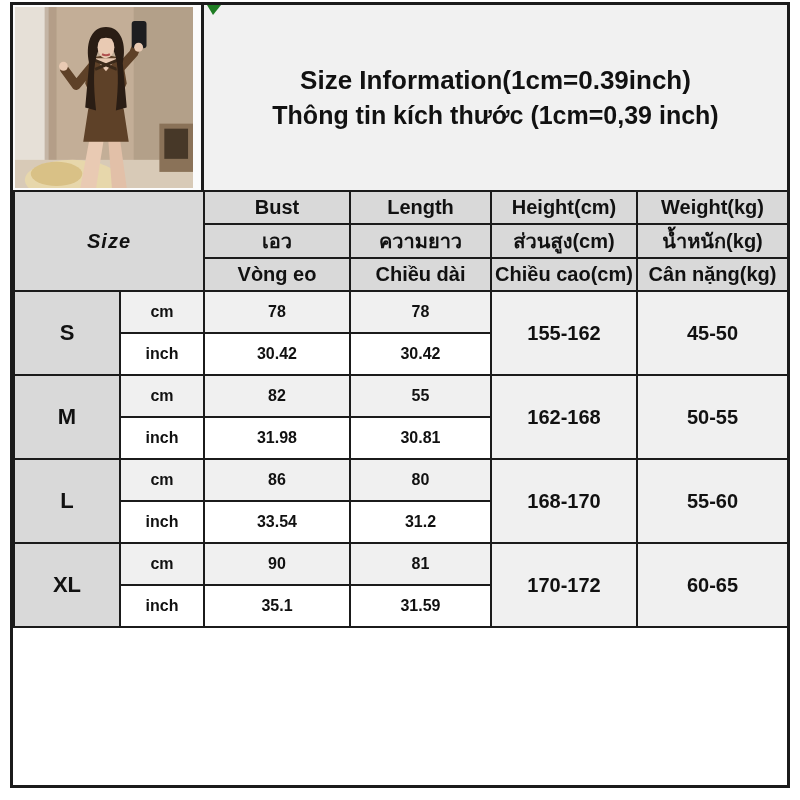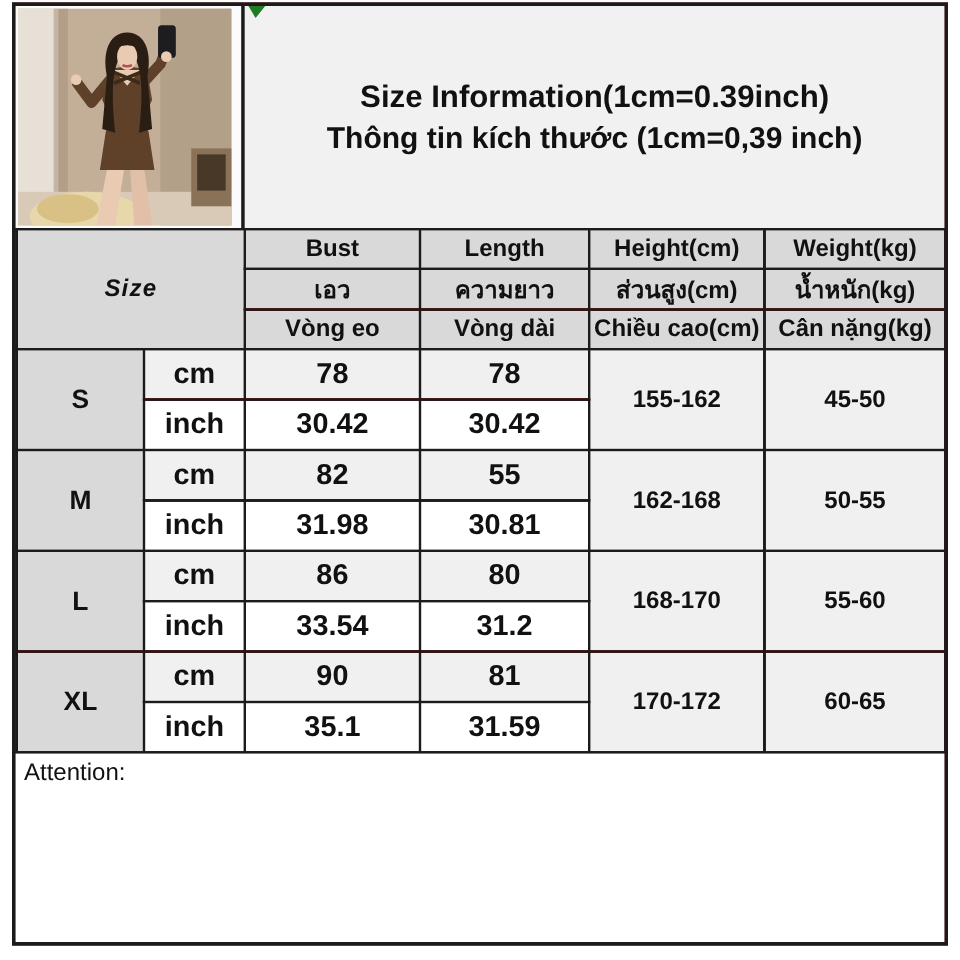--- a/index.html
+++ b/index.html
@@ -4,21 +4,21 @@
 <style>
   * { box-sizing: border-box; }
   html,body { margin:0; padding:0; }
   body {
     width:800px; height:800px; background:#ffffff;
     font-family:"Liberation Sans", sans-serif; color:#111;
   }
   .canvas { position:relative; width:800px; height:800px; background:#fff; overflow:hidden; }
   .frame {
     position:absolute; left:10px; top:2px; width:780px; height:786px;
-    border:3px solid #1b1b1b; background:#7f1d1d;
+    border:3px solid #1b1b1b; background:#be185d;
     display:flex; flex-direction:column;
   }
   
   .top { display:flex; height:185px; flex:0 0 185px; }
   .photo-cell {
     width:191px; flex:0 0 191px; border-right:3px solid #1b1b1b;
     background:#fbfbfb; padding:2px 8px 2px 2px;
   }
   .photo-cell svg { width:100%; height:100%; display:block; }
   .title-cell {
@@ -37,21 +37,21 @@
   table.size-table { border-collapse:collapse; width:100%; table-layout:fixed; }
   .size-table th, .size-table td {
     border:2px solid #1b1b1b; text-align:center; vertical-align:middle;
     padding:0; font-weight:bold; overflow:hidden;
   }
   .size-table thead tr { height:33px; }
   .size-table tbody tr { height:42px; }
   .size-table thead th { background:#d9d9d9; font-size:20px;margin-left:48px; }
   .corner-cell { font-size:40px; letter-spacing:1px; background:#d9d9d9;font-style:italic; }
   .size-label { background:#d9d9d9; font-size:22px; }
-  td.cell { font-size:24px; }
+  td.cell { font-size:16px; }
   tr.cm-row td.cell { background:#f0f0f0; }
   tr.inch-row td.cell { background:#ffffff; }
   td.range { background:#f0f0f0; font-size:20px;margin-top:32px; }
   
   .attention {
     flex:1; background:#fff; padding:3px 7px 0 7px;
     font-size:20px; line-height:1.33; font-weight:normal; text-align:left;
   }
 </style>
 </head>
@@ -124,21 +124,21 @@
           <th>Weight(kg)</th>
         </tr>
         <tr>
           <th>เอว</th>
           <th>ความยาว</th>
           <th>ส่วนสูง(cm)</th>
           <th>น้ำหนัก(kg)</th>
         </tr>
         <tr>
           <th>Vòng eo</th>
-          <th>Vòng dài</th>
+          <th>Chiều dài</th>
           <th>Chiều cao(cm)</th>
           <th>Cân nặng(kg)</th>
         </tr>
       </thead>
       <tbody>
 
         <tr class="cm-row">
           <th class="size-label" rowspan="2">S</th>
           <td class="cell">cm</td>
           <td class="cell">78</td>
@@ -190,17 +190,16 @@
         </tr>
         <tr class="inch-row">
           <td class="cell">inch</td>
           <td class="cell">35.1</td>
           <td class="cell">31.59</td>
         </tr>
       </tbody>
     </table>
 
     <div class="attention">
-      <div>Attention:</div>
     </div>
 
   </div>
 </div>
 
 </body></html>

